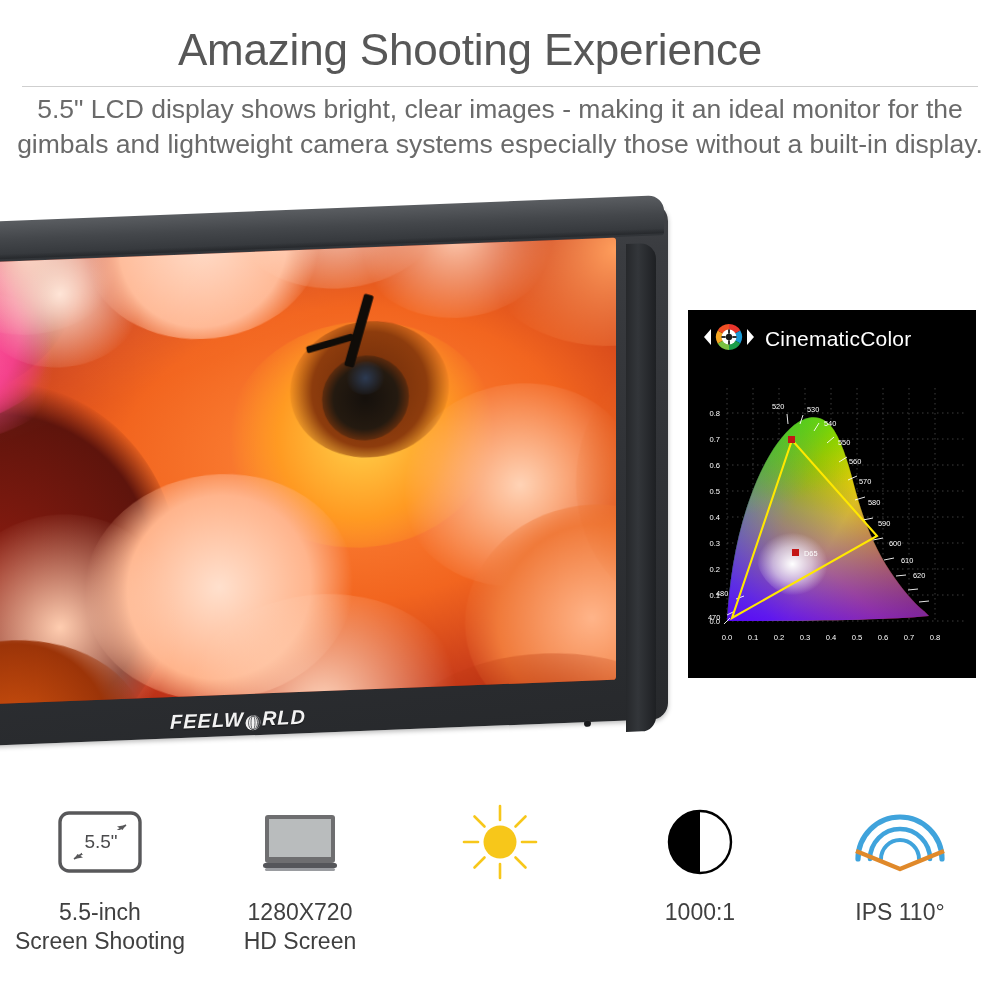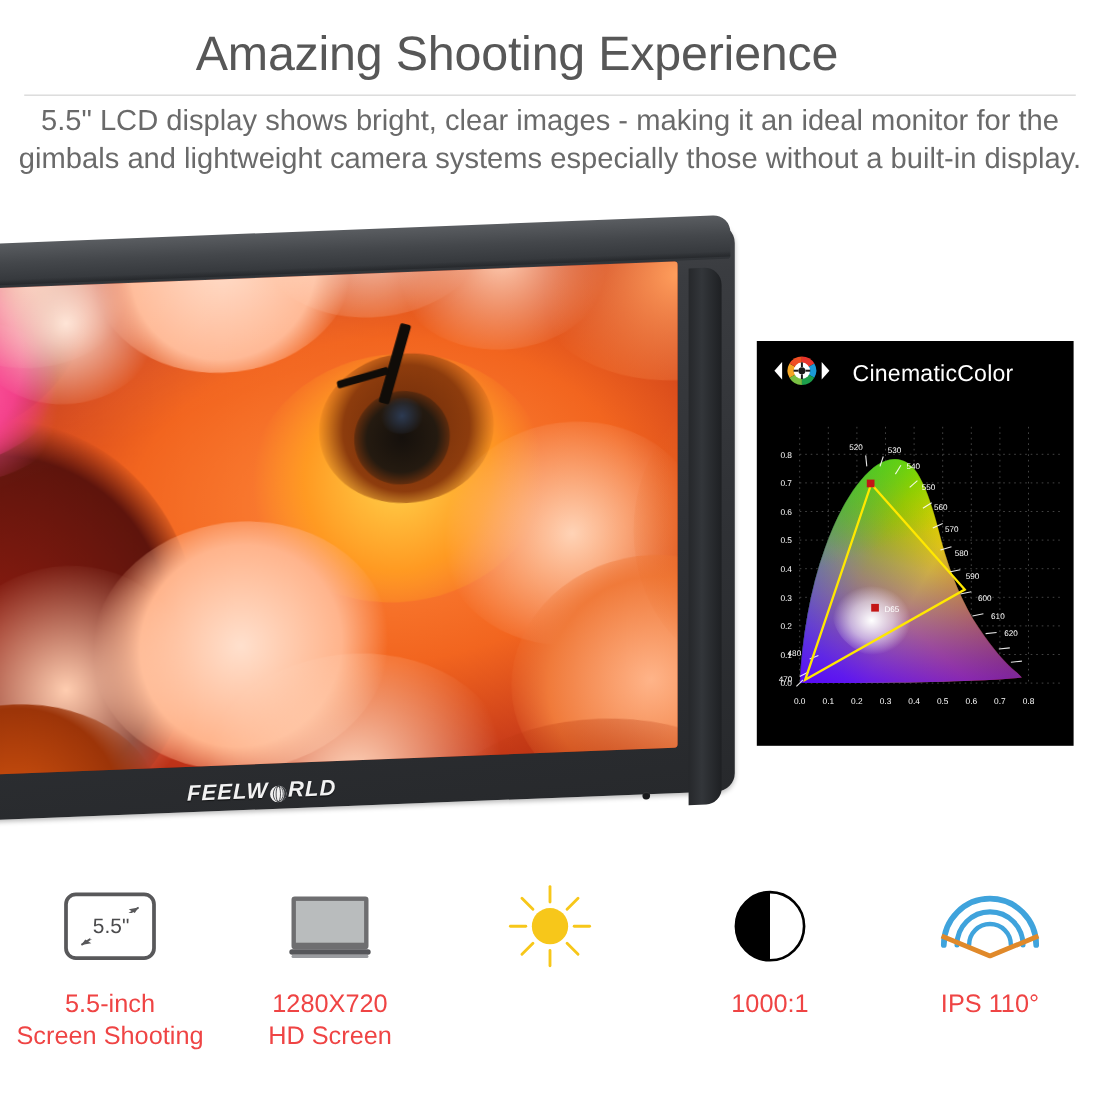--- a/index.html
+++ b/index.html
@@ -106,32 +106,32 @@
     background: #18191b; box-shadow: inset 0 1px 1px rgba(255,255,255,.12);
     transform: skewY(-2.25deg); transform-origin: left top;
   }
 
   
   #cie-panel {
     position: absolute; left: 688px; top: 310px;
     width: 288px; height: 368px;
     background: #000000;
   }
-  #cc-logo { position: absolute; left: 14px; top: 12px; display:flex; align-items:center; gap:19px; }
+  #cc-logo { position: absolute; left: 14px; top: 12px; display:flex; align-items:center; gap:9px; }
   #cc-wordmark { color:#fff; font-size: 21px; font-weight: 300; letter-spacing: .2px; }
   #cie-svg { position: absolute; left: 0; top: 58px; }
 
   
   #features {
     position: absolute; left: 0; top: 800px; width: 1000px; height: 190px;
     display: flex;
   }
   .feature { flex: 1 1 0; display: flex; flex-direction: column; align-items: center; }
   .feature-icon { height: 84px; display:flex; align-items:center; justify-content:center; }
-  .feature-label { margin-top: 14px; text-align: center; font-size: 23px; font-weight: 300; color: #ef4444; line-height: 1.28; }
+  .feature-label { margin-top: 14px; text-align: center; font-size: 23px; font-weight: 300; color: #404040; line-height: 1.28; }
   .feature-label .l2 { display:block; }
   sup { font-size: .62em; vertical-align: super; }
 </style>
 </head>
 <body>
 
 <div id="page">
 
   <div id="header">
     <div id="page-title">Amazing Shooting Experience</div>

